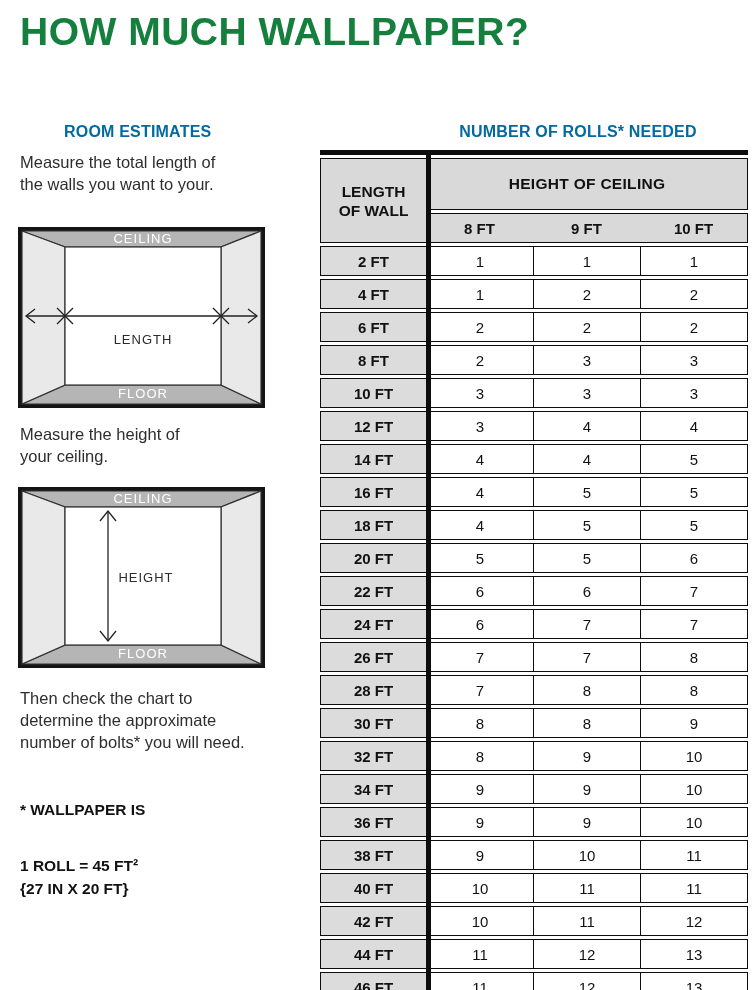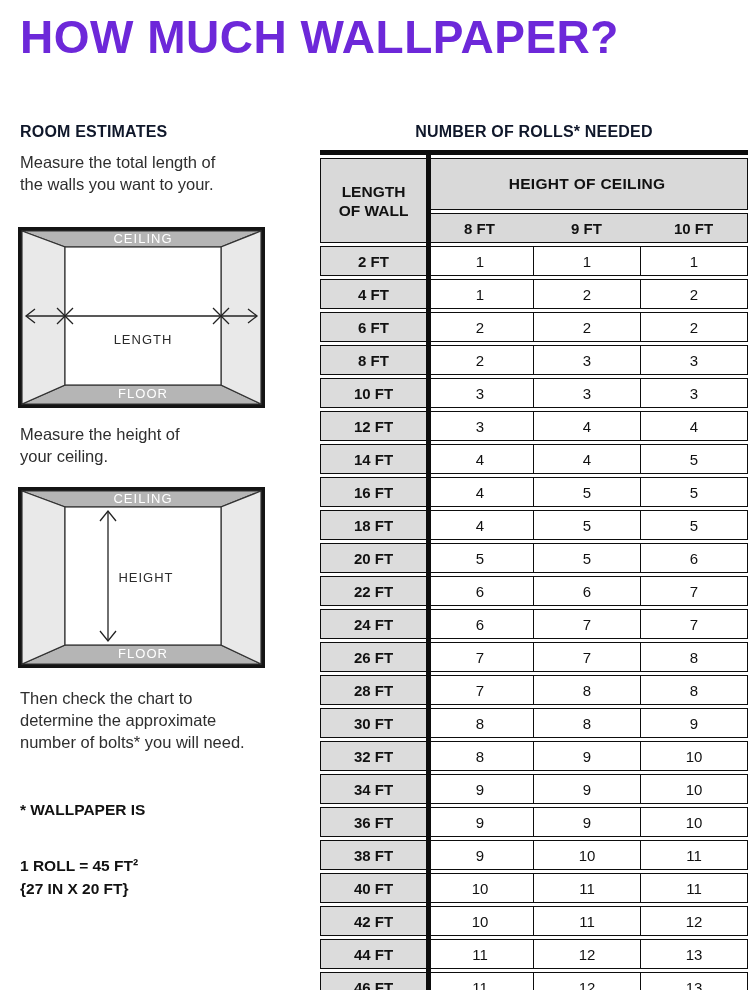--- a/index.html
+++ b/index.html
@@ -3,24 +3,24 @@
 <meta charset="utf-8">
 <style>
   * { margin:0; padding:0; }
   html,body { background:#ffffff; }
   body {
     position:relative; width:752px; height:990px;
     font-family:"Liberation Sans", sans-serif; overflow:hidden;
   }
   .abs { position:absolute; }
   .page-title {
-    left:20px; top:10px; font-size:46px; font-weight:bold;
-    color:#6d28d9; letter-spacing:0.5px; white-space:nowrap;
+    left:20px; top:10px; font-size:39px; font-weight:bold;
+    color:#15803d; letter-spacing:0.5px; white-space:nowrap;
   }
-  .sec-heading { font-size:16px; font-weight:bold; color:#0f172a; letter-spacing:0.2px; }
+  .sec-heading { font-size:16px; font-weight:bold; color:#0369a1; letter-spacing:0.2px;margin-left:44px; }
   #room-estimates-heading { left:20px; top:123px; }
   #table-heading { left:320px; top:123px; width:428px; text-align:center; }
   .para { font-size:16.5px; line-height:22px; color:#2e2e2e; white-space:pre-line; }
   #para1 { left:20px; top:151px; }
   #diag1 { left:18px; top:227px; }
   #para2 { left:20px; top:423px; }
   #diag2 { left:18px; top:487px; }
   #para3 { left:20px; top:687px; }
   #footnote { left:20px; top:799px; font-size:15.5px; font-weight:bold; color:#111; line-height:21px;text-align:center; }
   #footnote .fn2 { padding-left:12px; }

